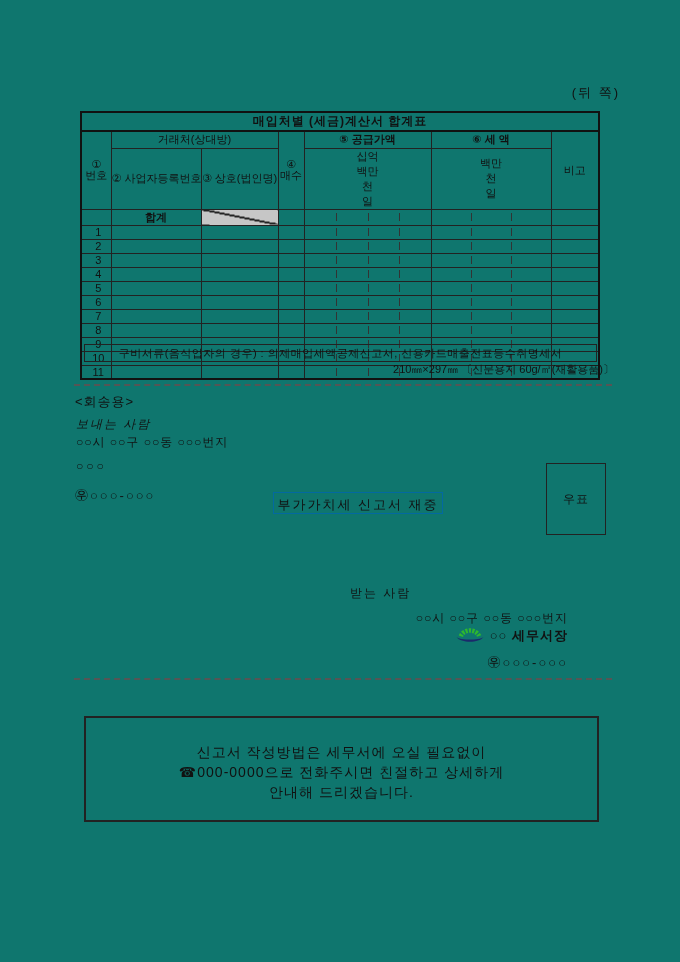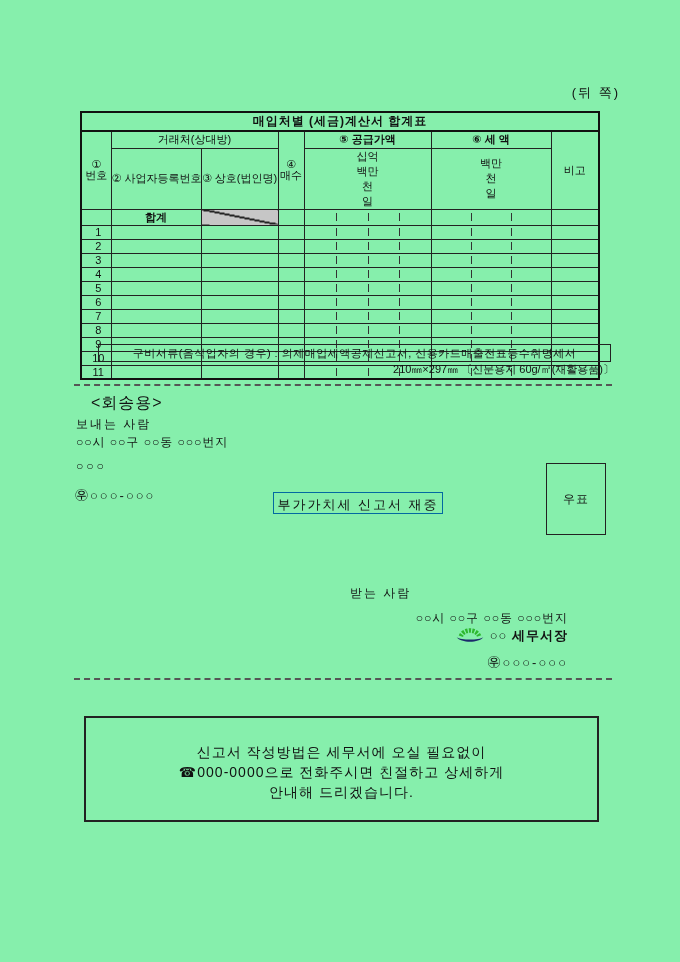--- a/index.html
+++ b/index.html
@@ -1,18 +1,18 @@
 <!DOCTYPE html>
 <html><head>
 <meta charset="utf-8">
 <style>
   * { margin:0; padding:0; box-sizing:border-box; }
   html,body { background:#ffffff; }
   body { font-family:"Liberation Sans","DejaVu Sans",sans-serif; color:#111; }
-  .page { position:relative; width:680px; height:962px; background:#86efac; overflow:hidden; }
+  .page { position:relative; width:680px; height:962px; background:#0f766e; overflow:hidden; }
 
   .corner-note { position:absolute; top:84px; right:60px; font-size:13px; letter-spacing:2px; }
 
   
   table.sum { position:absolute; left:80px; top:111px; width:519px; border-collapse:collapse; table-layout:fixed; border:2px solid #111; }
   table.sum td { border:1px solid #222; font-size:11px; text-align:center; vertical-align:middle; overflow:hidden; white-space:nowrap; }
   tr.title-row td { font-size:12px; font-weight:bold; height:18px; border-bottom:2px solid #111; letter-spacing:1px; }
   tr.hrow1 td { height:17px; }
   tr.hrow2 td { height:18px; }
   tr.total-row td { height:15px; }
@@ -21,26 +21,26 @@
   td.bold { font-weight:bold; }
   .two-line { line-height:11px; display:block; }
   .units { display:flex; justify-content:space-around; align-items:center;flex-direction:column; }
   .units span { flex:1; text-align:center; }
   td.diag { background:linear-gradient(to top right,#c6c6c6 calc(50% - 1px),#222 calc(50% - 1px),#222 calc(50% + 1px),#c6c6c6 calc(50% + 1px)); }
   td.grp { position:relative; }
   .tk { position:absolute; top:50%; transform:translateY(-50%); width:1px; height:8px; background:#333; }
   .p25{left:25%}.p50{left:50%}.p75{left:75%}.p33{left:33.33%}.p66{left:66.66%}
 
   
-  .docs-box { position:absolute; left:98px; top:344px; width:513px; height:18px; border:1px solid #222; font-size:11px; text-align:center; line-height:16px; letter-spacing:0.5px; }
+  .docs-box { position:absolute; left:84px; top:344px; width:513px; height:18px; border:1px solid #222; font-size:11px; text-align:center; line-height:16px; letter-spacing:0.5px; }
   .paper-spec { position:absolute; top:362px; right:66px; font-size:11px; }
   .dashed { position:absolute; left:74px; width:538px; border-top:2px dashed #555; }
   .d1 { top:384px; } .d2 { top:678px; }
-  .return-label { position:absolute; left:91px; top:393px; font-size:16px; letter-spacing:1px;text-align:right; }
-  .sender-label { position:absolute; left:76px; top:416px; font-size:12px; letter-spacing:2px; }
+  .return-label { position:absolute; left:75px; top:393px; font-size:13px; letter-spacing:1px;text-align:right; }
+  .sender-label { position:absolute; left:76px; top:416px; font-size:12px; letter-spacing:2px;font-style:italic; }
   .sender-addr  { position:absolute; left:76px; top:434px; font-size:12px; letter-spacing:1px; }
   .sender-name  { position:absolute; left:76px; top:459px; font-size:12px; letter-spacing:3px; }
   .sender-post  { position:absolute; left:75px; top:487px; font-size:13px; letter-spacing:2px; }
   .enclosure { position:absolute; left:273px; top:492px; width:170px; height:22px; border:1px solid #0369a1; font-size:13px; text-align:center; line-height:24px; letter-spacing:2px; }
   .stamp { position:absolute; left:546px; top:463px; width:60px; height:72px; border:1px solid #222; font-size:12px; display:flex; align-items:center; justify-content:center; letter-spacing:1px; }
   .recv-label { position:absolute; left:350px; top:585px; font-size:12px; letter-spacing:2px; }
   .recv-addr  { position:absolute; right:112px; top:610px; font-size:12px; letter-spacing:1px; }
   .recv-office{ position:absolute; right:112px; top:627px; font-size:13px; display:flex; align-items:center; gap:6px; letter-spacing:1px;font-weight:bold; }
   .recv-post  { position:absolute; right:112px; top:654px; font-size:13px; letter-spacing:2px; }
   .logo { width:28px; height:17px; display:inline-block; }

